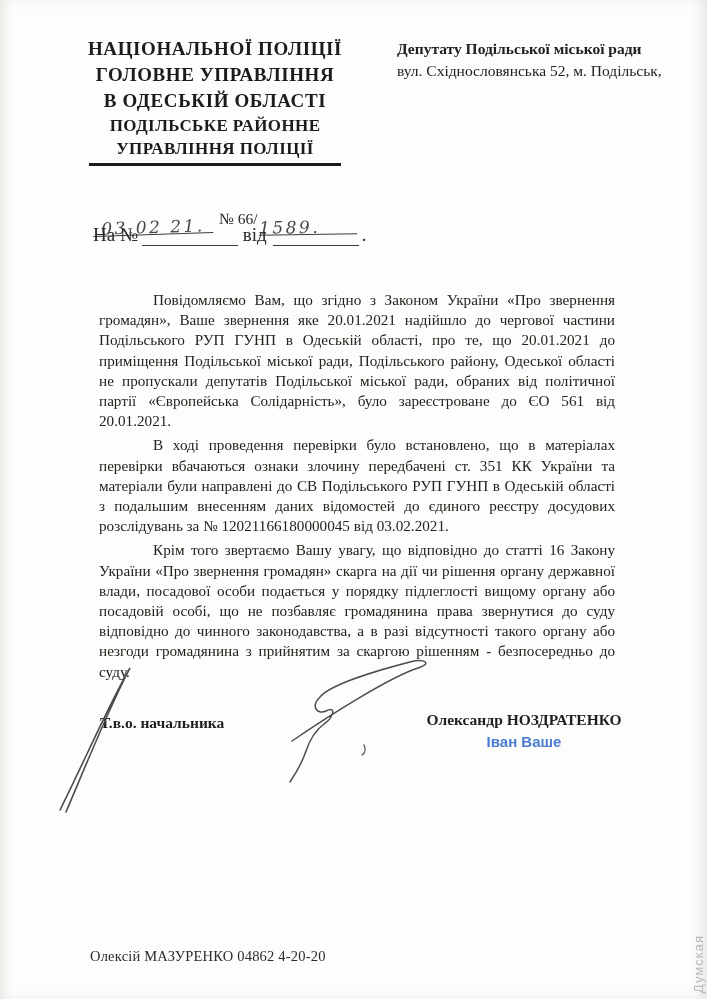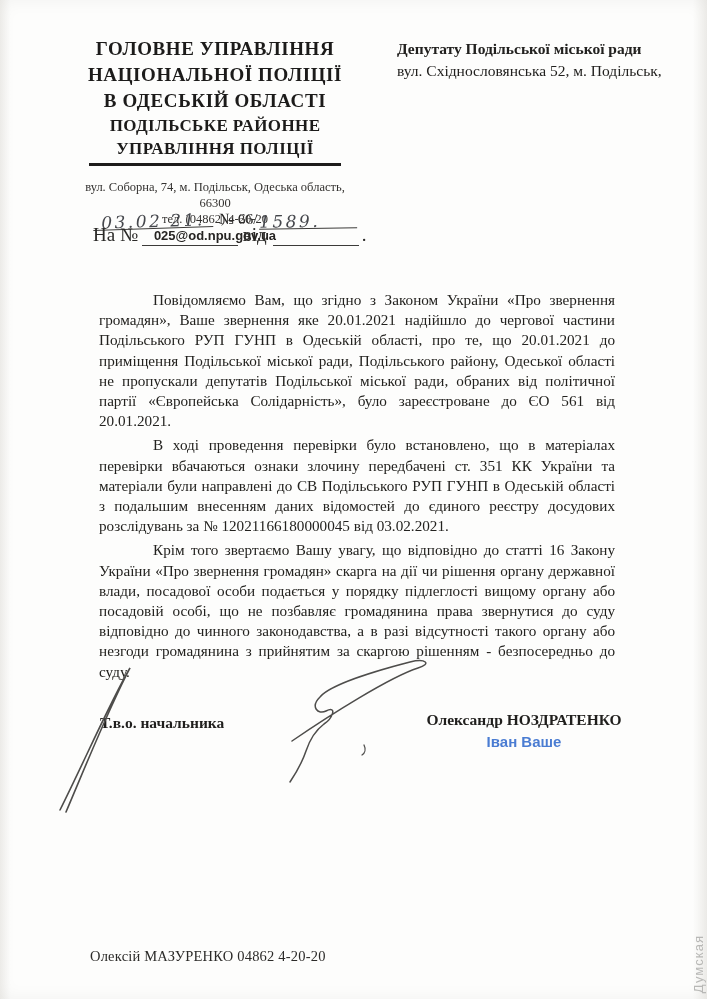--- a/index.html
+++ b/index.html
@@ -50,21 +50,21 @@
   }
   .hand{
     font-family:"DejaVu Serif", serif; font-style:italic;
     color:#45474c; letter-spacing:2.5px; font-size:17px;
   }
   .blank{
     display:inline-block; border-bottom:1.5px solid #3c3b39; height:17px;
     vertical-align:bottom;
   }
   .ref-date{width:120px; text-align:center; transform:rotate(-2deg);}
-  .ref-num-prefix{display:inline-block; margin:0 2px 0 6px; font-size:15.5px; vertical-align:bottom; padding-bottom:1px;}
+  .ref-num-prefix{display:inline-block; margin:0 2px 6px 6px; font-size:15.5px; vertical-align:bottom; padding-bottom:1px;}
   .ref-num{width:98px; text-align:left; transform:rotate(-1deg);}
   .na-line{
     position:absolute; left:93px; top:224px; font-size:19px; white-space:nowrap; color:#2a2927;
   }
   .na-blank1{width:96px; margin-left:4px;}
   .na-blank2{width:86px; margin-left:6px; margin-right:3px;}
   
   .body-text{
     position:absolute; left:95px; top:286px; width:524px;
     font-size:15.2px; line-height:20.2px; text-align:justify; color:#23221f;
@@ -97,32 +97,26 @@
     font-family:"Liberation Sans", sans-serif; font-size:13px;
     color:#b8b8b6; letter-spacing:1px;
   }
 </style>
 </head>
 <body>
 
 <div class="page">
 
   <div class="letterhead">
+    <div class="org-line">НАЦІОНАЛЬНОЇ ПОЛІЦІЇ</div>
     <div class="org-line">ГОЛОВНЕ УПРАВЛІННЯ</div>
-    <div class="org-line">НАЦІОНАЛЬНОЇ ПОЛІЦІЇ</div>
     <div class="org-line">В ОДЕСЬКІЙ ОБЛАСТІ</div>
     <div class="dept-line">ПОДІЛЬСЬКЕ РАЙОННЕ</div>
     <div class="dept-line">УПРАВЛІННЯ ПОЛІЦІЇ</div>
     <div class="head-rule"></div>
-    <div class="addr-block">
-      <div>вул. Соборна, 74, м. Подільськ, Одеська область,</div>
-      <div>66300</div>
-      <div>тел. (04862) 4-20-20</div>
-      <div class="email-line">025@od.npu.gov.ua</div>
-    </div>
   </div>
 
   <div class="addressee">
     <div class="addr-bold">Депутату Подільської міської ради</div>
     <div>вул. Східнословянська 52, м. Подільськ,</div>
   </div>
 
   <div class="ref-line">
     <span class="blank ref-date hand">03.02 21.</span><span class="ref-num-prefix">№ 66/</span><span class="blank ref-num hand">1589.</span>
   </div>

